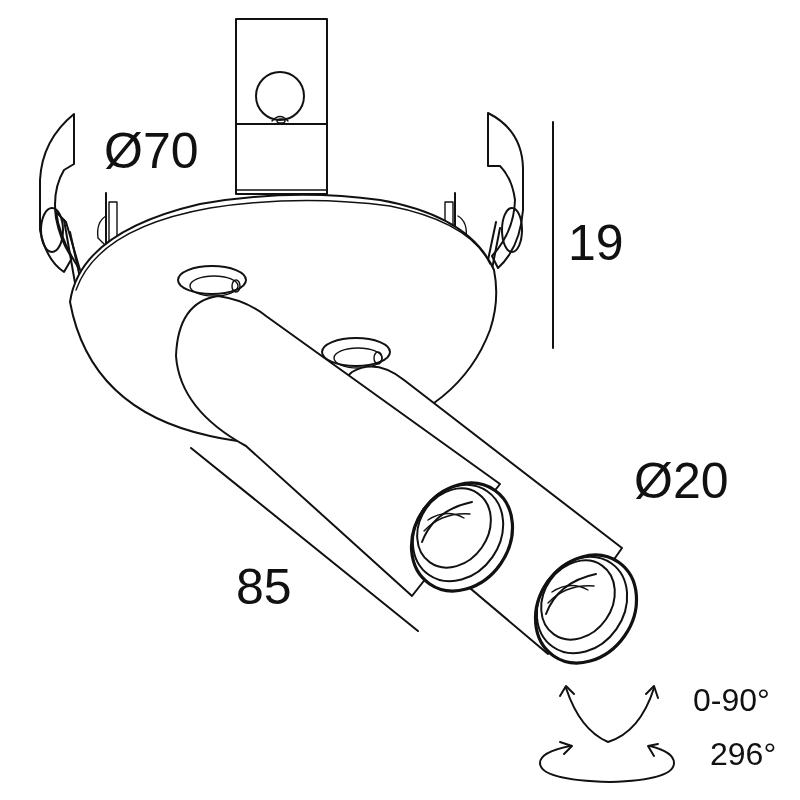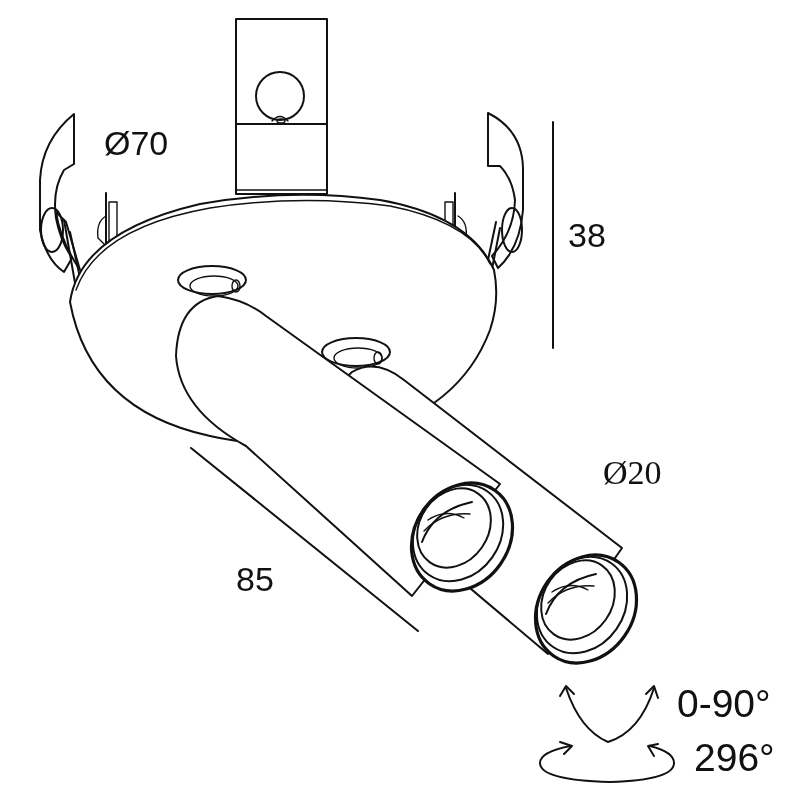--- a/index.html
+++ b/index.html
@@ -3,22 +3,22 @@
 <meta charset="utf-8">
 <style>
   html, body { margin: 0; padding: 0; background: #ffffff; }
   .canvas { position: relative; width: 800px; height: 800px; background: #ffffff; overflow: hidden; }
   svg.drawing { position: absolute; left: 0; top: 0; width: 800px; height: 800px; }
   .ln { fill: none; stroke: #111111; stroke-width: 2; stroke-linecap: round; stroke-linejoin: round; }
   .thin { stroke-width: 1.4; }
   .bold { stroke-width: 3.2; }
   .fillw { fill: #ffffff; }
   .label { position: absolute; font-family: "Liberation Sans", sans-serif; color: #111111; line-height: 1; white-space: nowrap; }
-  .dim-big { font-size: 34px; text-align: right; }
-  .dim-small { font-size: 39px; }
+  .dim-big { font-size: 50px; text-align: right; }
+  .dim-small { font-size: 32px; margin-left: 16px; }
 </style>
 </head>
 <body>
 
 <div class="canvas">
   <svg class="drawing" viewBox="0 0 800 800">
 
     <g>
       <rect class="ln fillw" x="236" y="19" width="91" height="175"></rect>
       <line class="ln" x1="236" y1="124" x2="327" y2="124"></line>
@@ -89,18 +89,18 @@
     </g>
 
     <g>
       <path class="ln" d="M570 746 Q540 752 540 763 Q540 780 610 782 Q674 780 674 763 Q674 752 650 746"></path>
       <path class="ln" d="M560 742 L572 746 L564 754"></path>
       <path class="ln" d="M658 744 L648 746 L654 756"></path>
     </g>
   </svg>
 
   <span class="label dim-big" style="left:104px; top:126px;">Ø70</span>
-  <span class="label dim-big" style="left:568px; top:218px;">38</span>
+  <span class="label dim-big" style="left:568px; top:218px;">19</span>
   <span class="label dim-big" style="left:236px; top:562px;">85</span>
-  <span class="label dim-big" style="left:603px; top:456px;font-family:Liberation Serif, serif;">Ø20</span>
+  <span class="label dim-big" style="left:634px; top:456px;">Ø20</span>
   <span class="label dim-small" style="left:677px; top:684px;">0-90°</span>
   <span class="label dim-small" style="left:694px; top:738px;">296°</span>
 </div>
 
 </body></html>

